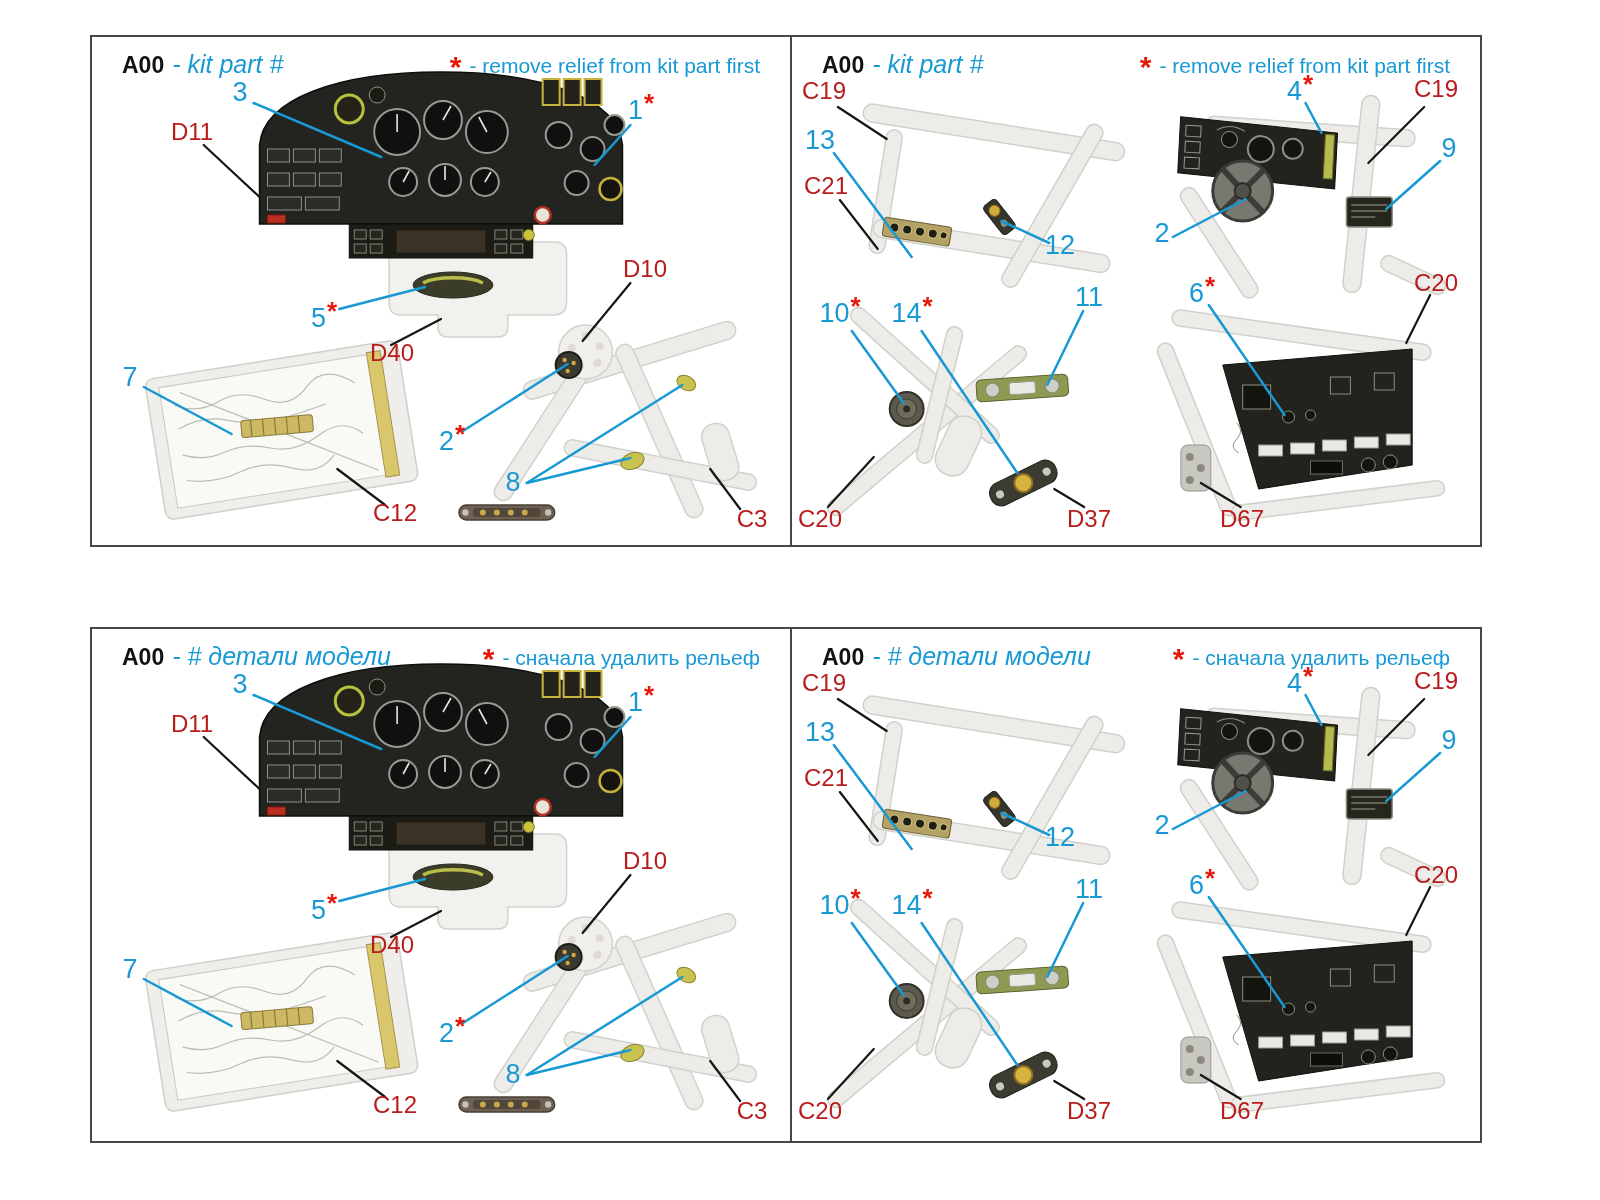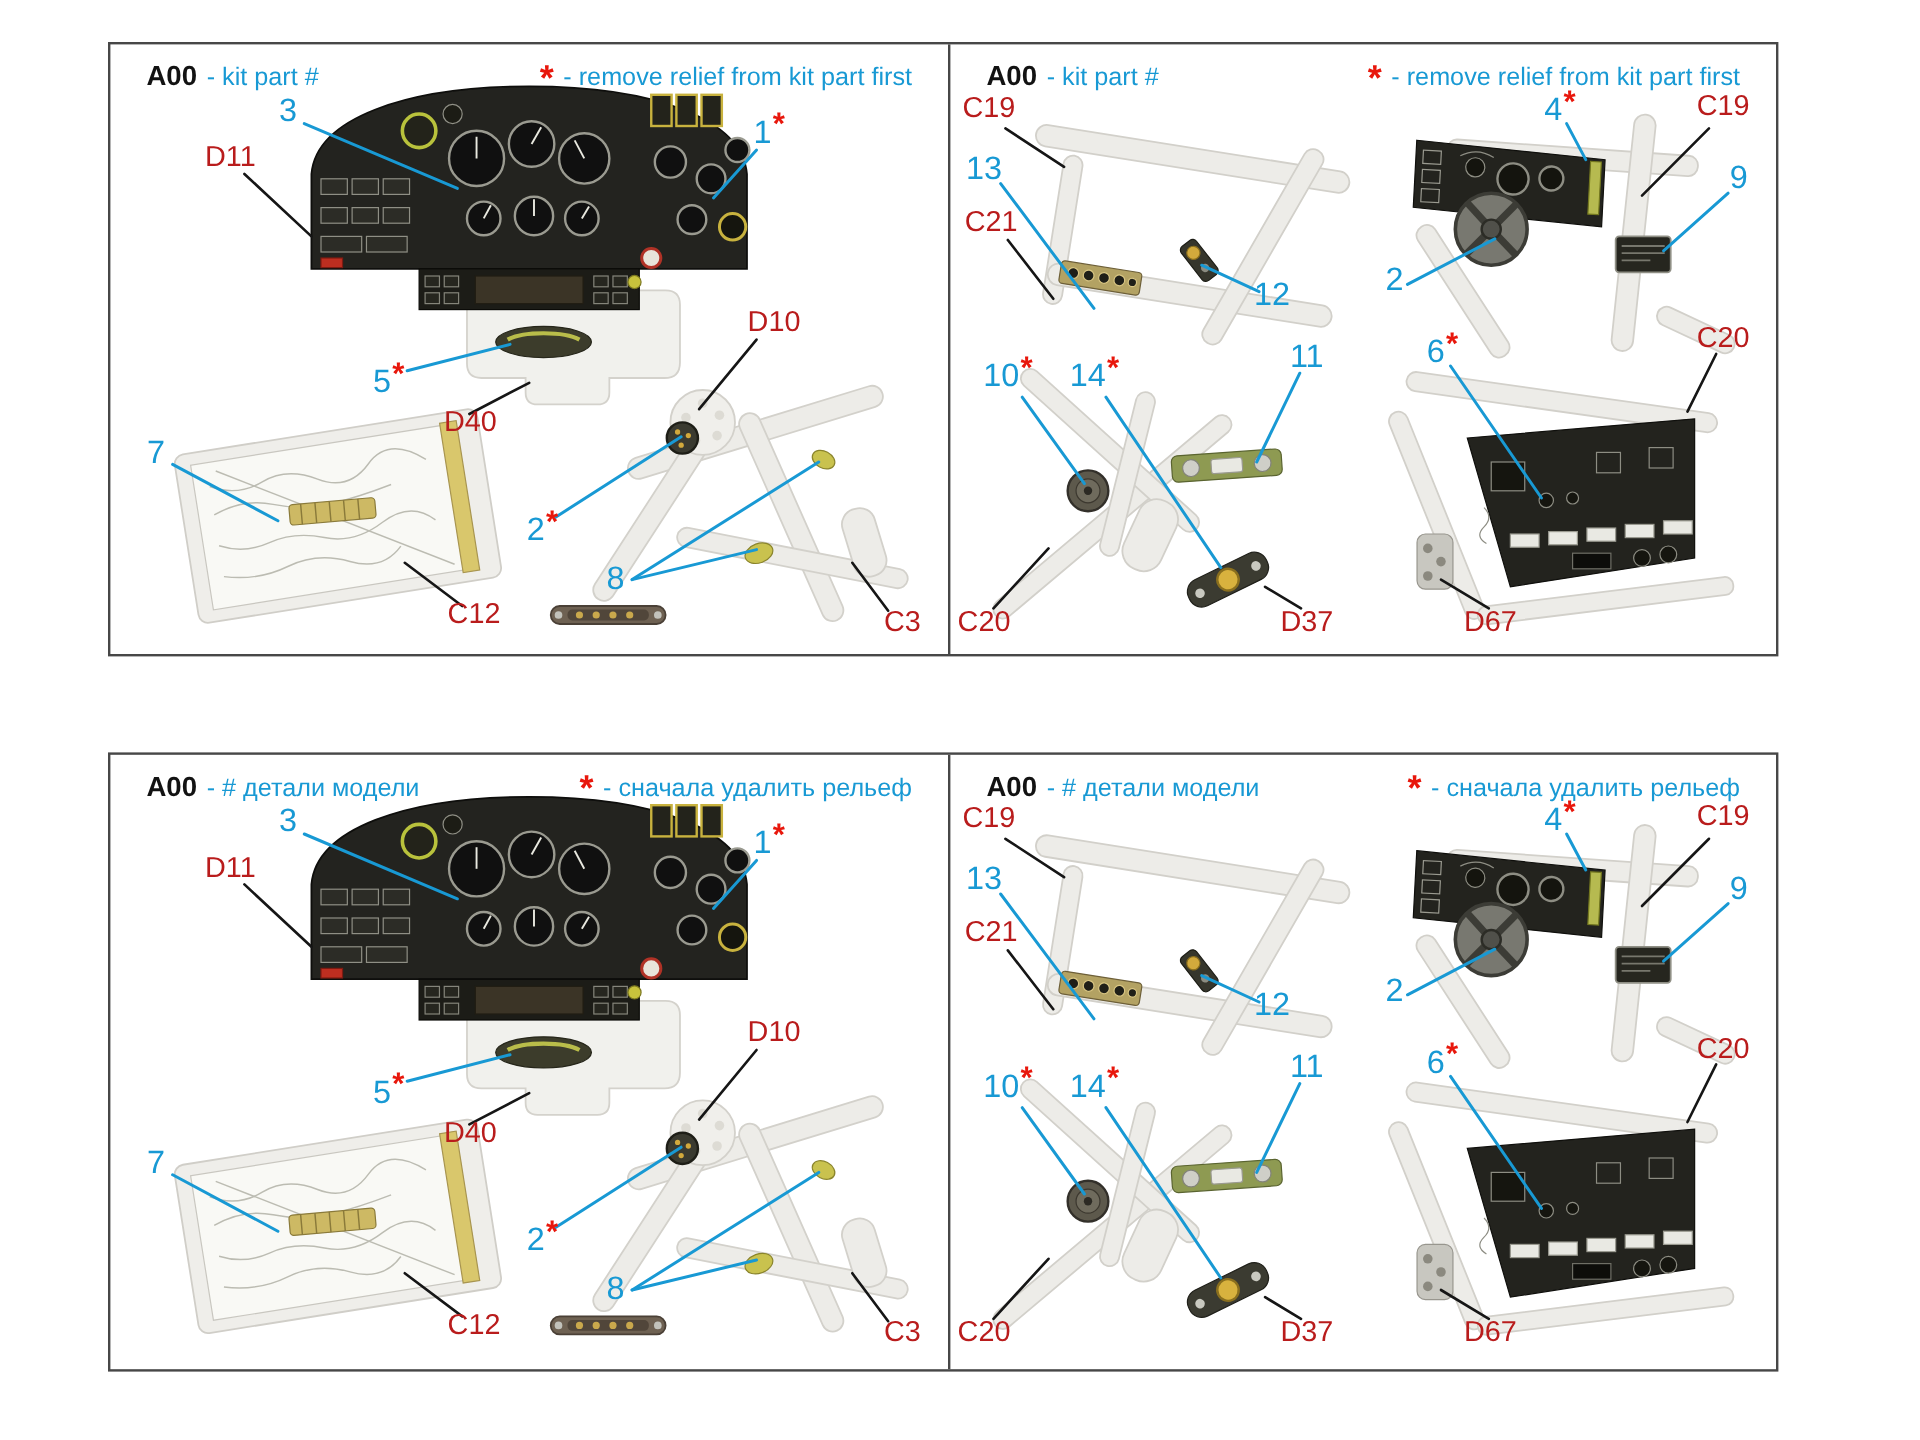--- a/index.html
+++ b/index.html
@@ -19,21 +19,21 @@
   .panel-left { width:700px; border-right:2px solid #474747; }
   .panel-right { flex:1; }
   .panel-art { position:absolute; left:0; top:0; width:100%; height:512px; z-index:1; }
   .panel-header {
     position:absolute; top:13px; left:0; right:0; z-index:4;
     display:flex; justify-content:space-between; align-items:baseline;
     padding:0 30px;
   }
   .hdr-group { display:flex; gap:8px; align-items:baseline; white-space:nowrap; }
   .part-ref { font-size:23px; font-weight:bold; color:#121212; }
-  .ref-note { font-size:21px; color:#1899d4; }
+  .ref-note { font-size:25px; color:#1899d4;font-style:italic; }
   .ast-sym { color:#e8170c; font-size:30px; font-weight:bold; line-height:18px; position:relative; top:4px; }
   .ast-note { font-size:21px; color:#1899d4; }
   .callouts { position:absolute; inset:0; z-index:3; pointer-events:none; }
   .callout {
     position:absolute; transform:translate(-50%,-56%);
     white-space:nowrap; line-height:1;
   }
   .callout.num .co-label { color:#1899d4; font-size:27px; }
   .callout.part .co-label { color:#b91c1c; font-size:24px; }
   .callout .co-ast { color:#e8170c; font-size:26px; font-weight:bold; vertical-align:7px; margin-left:1px; }

